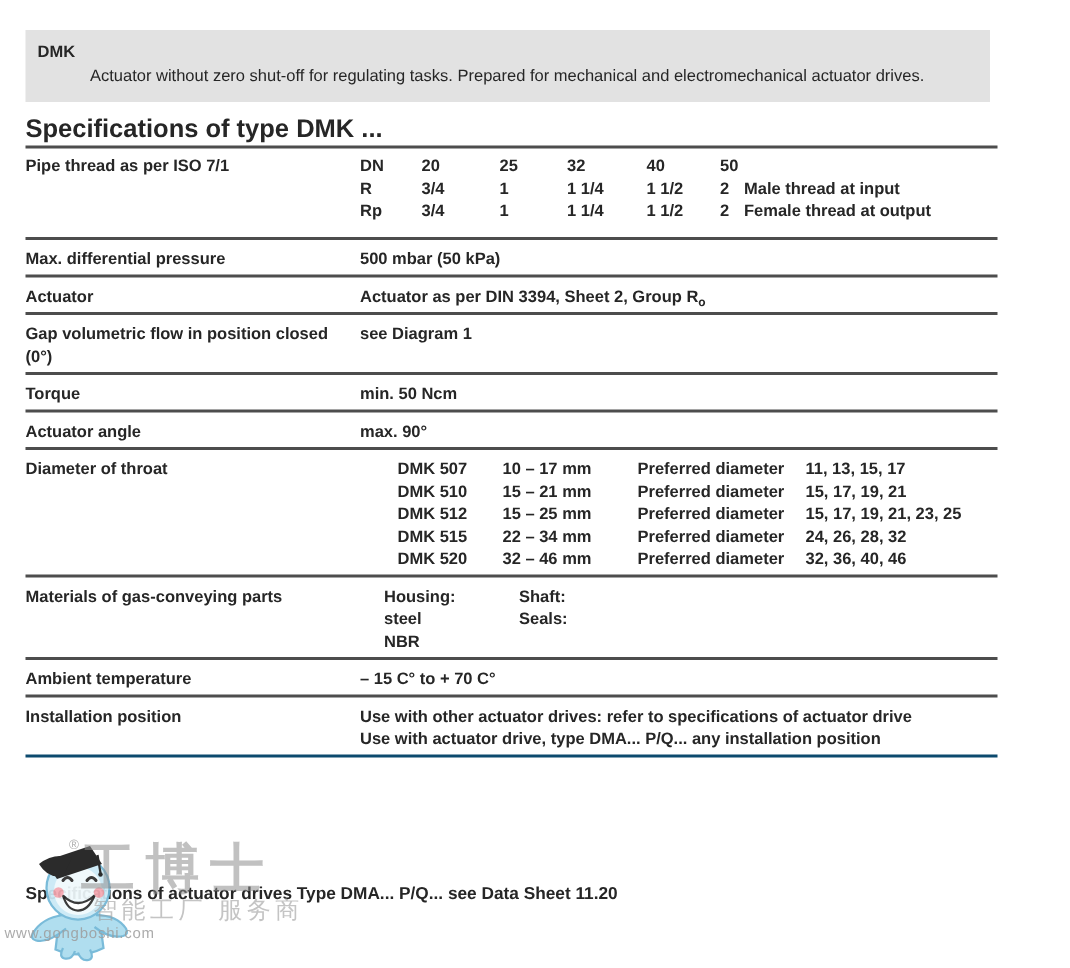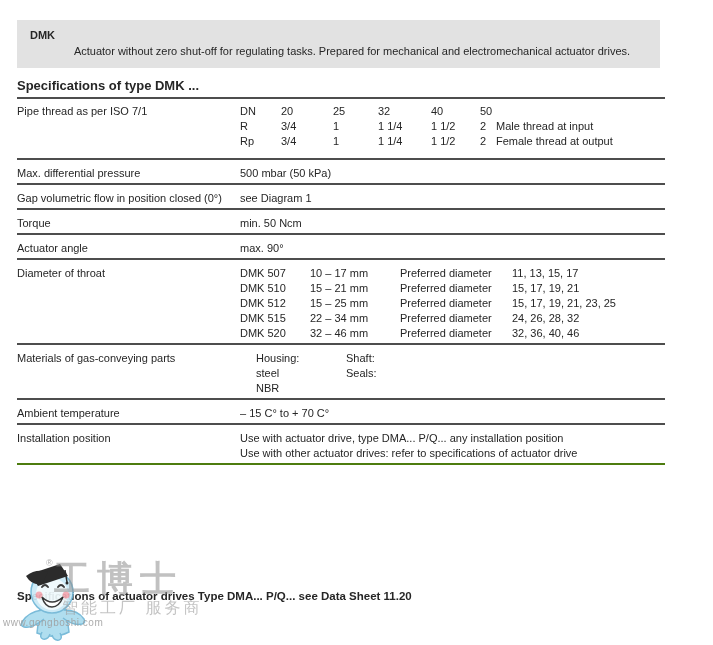--- a/index.html
+++ b/index.html
@@ -7,44 +7,45 @@
     width:713px;height:645px;position:relative;background:#ffffff;
     font-family:"Liberation Sans","DejaVu Sans",sans-serif;
     color:#262626;font-size:11px;line-height:15px;overflow:hidden;
     -webkit-font-smoothing:antialiased;
   }
   .content{position:absolute;inset:0;z-index:2;}
 
   
   .header-box{
     position:absolute;left:17px;top:20px;width:643px;
-    background:#e2e2e2;display:flex;padding:8px 0 9px 0;box-sizing:border-box;text-align:center;
+    background:#e2e2e2;display:flex;padding:8px 0 9px 0;box-sizing:border-box;
   }
   .hb-code{width:35px;padding-left:8px;font-weight:bold;flex:none;}
   .hb-text{flex:1;padding-right:16px;margin-top:16px;}
 
   .section-title{
-    position:absolute;left:17px;top:78px;font-weight:bold;font-size:13px;
+    position:absolute;left:17px;top:78px;font-weight:bold;font-size:17px;
   }
 
   
   .spec-table{
     position:absolute;left:17px;top:97px;width:648px;
-    border-bottom:2px solid #4d7c0f;
+    border-bottom:2px solid #0c4a6e;
+    font-weight:bold;
   }
   .spec-row{
     display:flex;border-top:2px solid #4d4d4d;
     padding:6px 0 2px 0;box-sizing:border-box;
   }
   .spec-row.tall{padding:5px 0 9px 0;}
   .spec-label{width:223px;flex:none;padding-right:10px;box-sizing:border-box;}
   .spec-value{flex:1;}
 
   .pipe-grid{display:grid;grid-template-columns:41px 52px 45px 53px 49px 16px auto;}
-  .throat-grid{display:grid;grid-template-columns:70px 90px 112px auto;}
+  .throat-grid{display:grid;grid-template-columns:70px 90px 112px auto;margin-left:25px;}
   .mat-grid{display:grid;grid-template-columns:90px auto;margin-left:16px;}
 
   sub{font-size:8px;line-height:0;}
 
   .footer-note{
     position:absolute;left:17px;top:589px;font-weight:bold;font-size:11.5px;
   }
 
   
   .watermark{position:absolute;left:0px;top:556px;width:300px;height:89px;z-index:3;pointer-events:none;}
@@ -107,20 +108,24 @@
         </div>
       </div>
     </div>
 
     <div class="spec-row">
       <div class="spec-label">Max. differential pressure</div>
       <div class="spec-value">500 mbar (50 kPa)</div>
     </div>
 
 
+    <div class="spec-row">
+      <div class="spec-label">Actuator</div>
+      <div class="spec-value"><span>Actuator as per DIN 3394, Sheet 2, Group R</span><sub>o</sub></div>
+    </div>
 
     <div class="spec-row">
       <div class="spec-label">Gap volumetric flow in position closed (0°)</div>
       <div class="spec-value">see Diagram 1</div>
     </div>
 
     <div class="spec-row">
       <div class="spec-label">Torque</div>
       <div class="spec-value">min. 50 Ncm</div>
     </div>
@@ -176,22 +181,22 @@
     </div>
 
     <div class="spec-row">
       <div class="spec-label">Ambient temperature</div>
       <div class="spec-value">– 15 C° to + 70 C°</div>
     </div>
 
     <div class="spec-row">
       <div class="spec-label">Installation position</div>
       <div class="spec-value">
+        <div>Use with other actuator drives: refer to specifications of actuator drive</div>
         <div>Use with actuator drive, type DMA... P/Q... any installation position</div>
-        <div>Use with other actuator drives: refer to specifications of actuator drive</div>
       </div>
     </div>
 
   </div>
 
   <div class="footer-note">Specifications of actuator drives Type DMA... P/Q... see Data Sheet 11.20</div>
 </div>
 
 <div class="watermark">
   <svg class="wm-mascot" width="102" height="82" viewBox="0 0 102 82">

